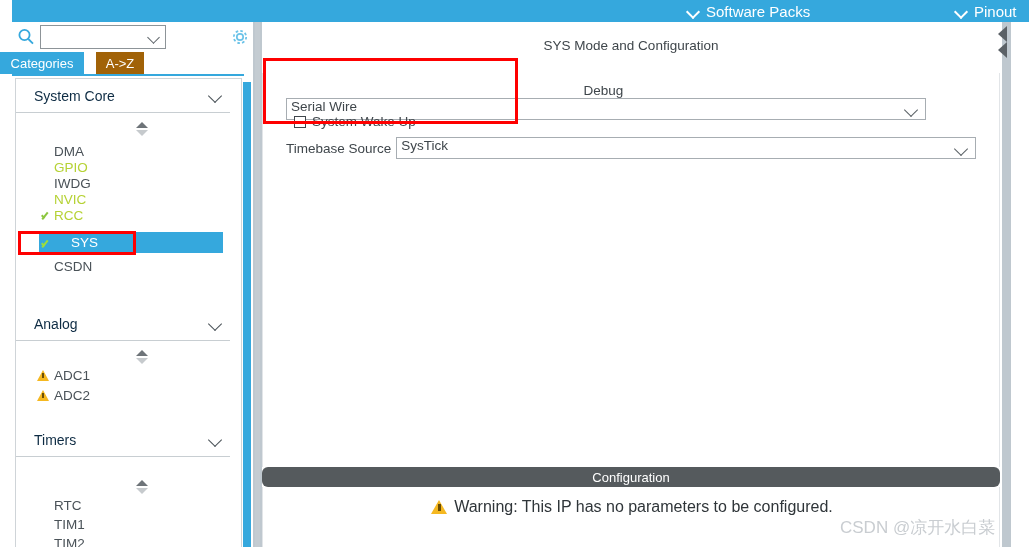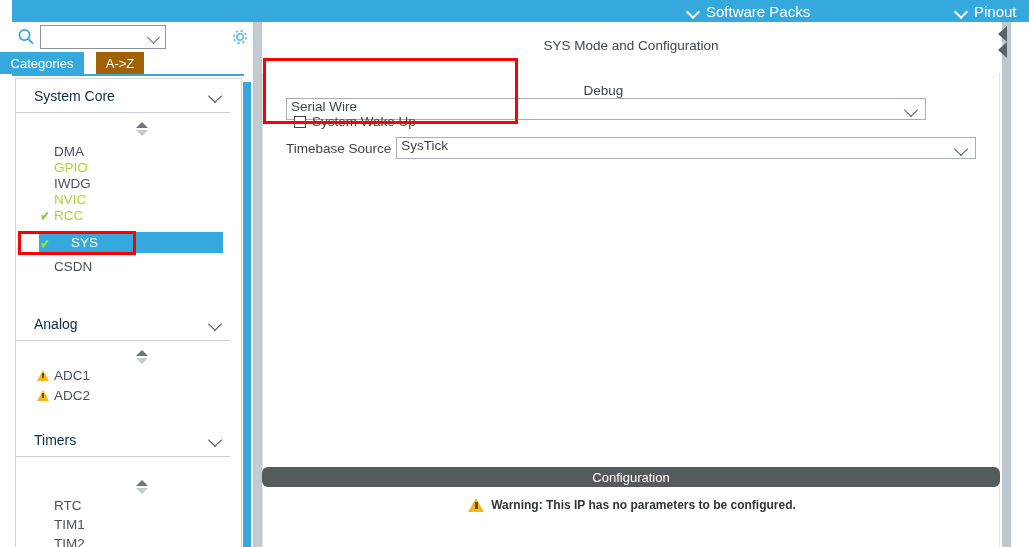--- a/index.html
+++ b/index.html
@@ -249,21 +249,21 @@
 
   .config-body {
     position: absolute; left: 262px; top: 487px; width: 738px; height: 60px;
     background: #ffffff; border-left: 1px solid #e2e5e8; border-right: 1px solid #e2e5e8;
   }
   .warnline {
     position: absolute; left: 0; top: 11px; width: 738px;
     display: flex; align-items: center; justify-content: center; gap: 7px;
   }
   .warnline .wtext {
-    font-size: 12px; font-weight: bold; color: #2f3539;
+    font-size: 16px; font-weight: normal; color: #2f3539;
   }
   .bigwarn {
     width: 0; height: 0; position: relative;
     border-left: 8px solid transparent; border-right: 8px solid transparent;
     border-bottom: 14px solid #f5b821;
   }
   .bigwarn::after {
     content: ""; position: absolute; left: -1.5px; top: 4px;
     width: 3px; height: 7px; background: #6b4e06;
   }
@@ -445,17 +445,18 @@
     <span>Configuration</span>
   </div>
 
   <div class="config-body">
     <div class="warnline">
       <span class="bigwarn"></span>
       <span class="wtext">Warning: This IP has no parameters to be configured.</span>
     </div>
   </div>
 
+  <div class="watermark">CSDN @凉开水白菜</div>
 
   <div class="redbox sys"></div>
   <div class="redbox debug"></div>
 
 </div>
 
 </body></html>

